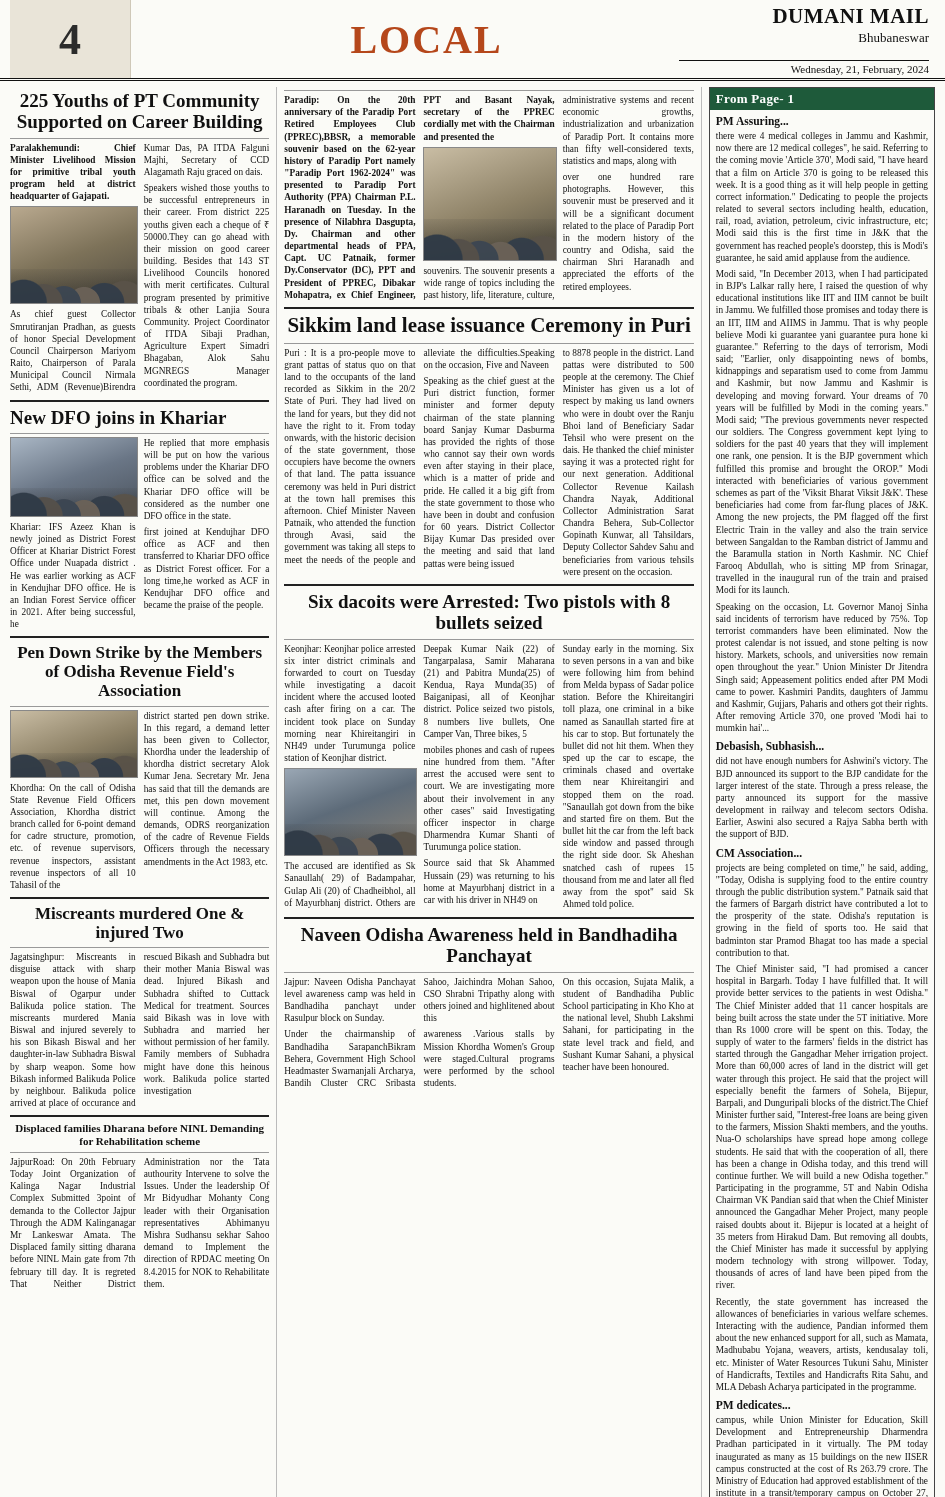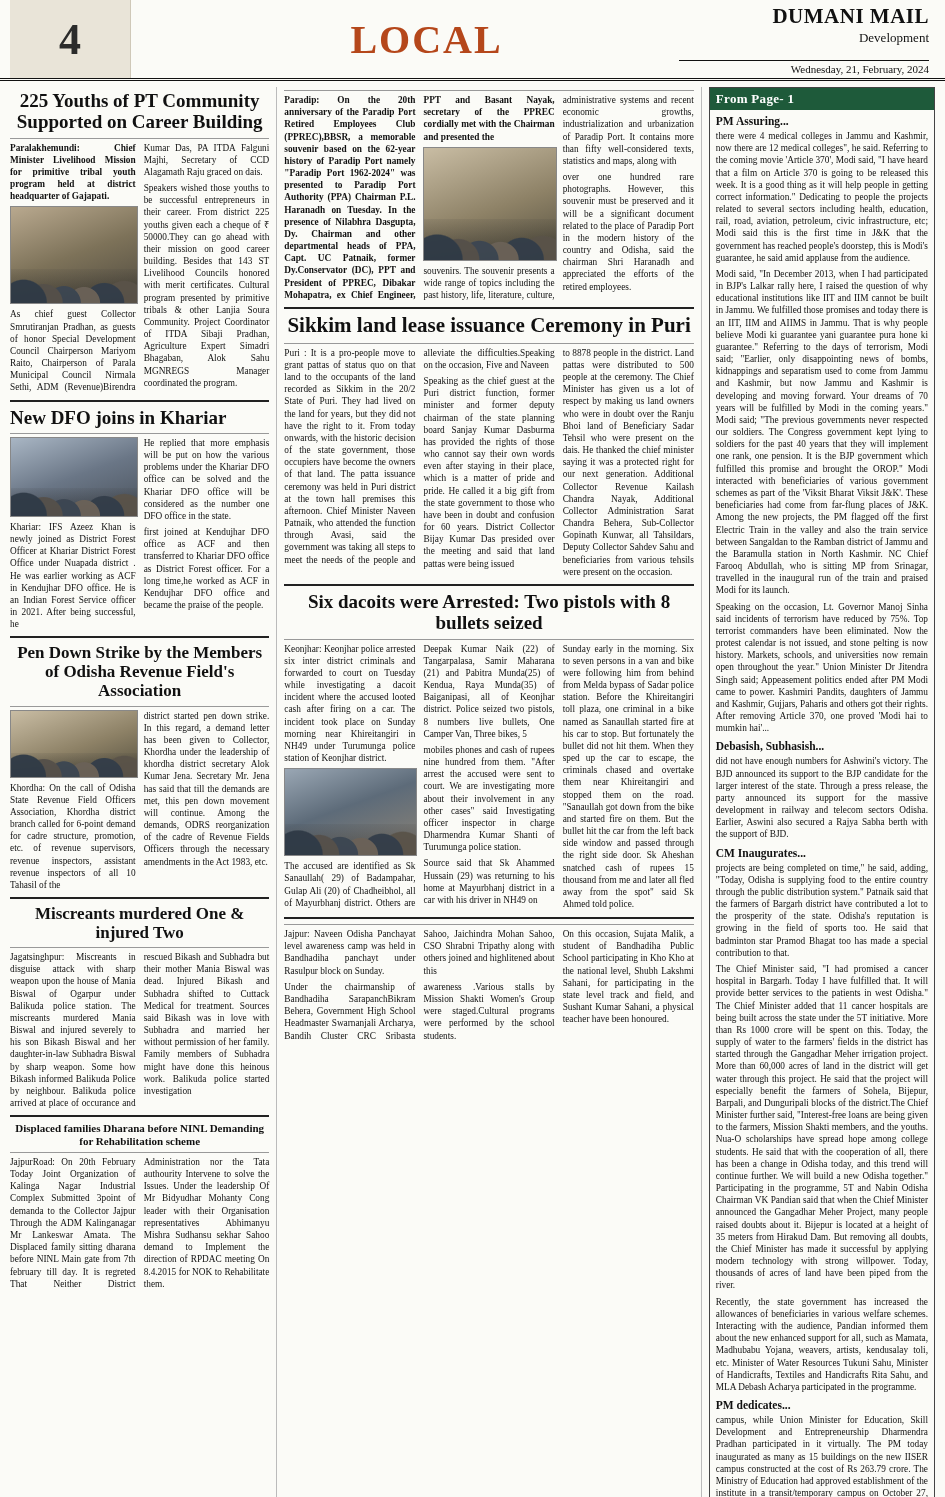--- a/index.html
+++ b/index.html
@@ -161,21 +161,21 @@
 
   <div class="masthead">
     <div class="mh-left">
       <span class="pagenum">4</span>
     </div>
     <div class="mh-center">
       <span class="local-title">LOCAL</span>
     </div>
     <div class="mh-right">
       <div class="brand">DUMANI MAIL</div>
-      <div class="city">Development</div>
+      <div class="city">Bhubaneswar</div>
       <div class="dateline">Wednesday, 21, February, 2024</div>
     </div>
   </div>
 
   <div class="content">
 
     <div class="row">
 
       <div style="width:266px;padding-right:7px;">
 
@@ -291,44 +291,45 @@
             <p class="body">The accused are identified as Sk Sanaullah( 29) of Badampahar, Gulap Ali (20) of Chadheibhol, all of Mayurbhanj district. Others are Deepak Kumar Naik (22) of Tangarpalasa, Samir Maharana (21) and Pabitra Munda(25) of Kendua, Raya Munda(35) of Baiganipasi, all of Keonjhar district. Police seized two pistols, 8 numbers live bullets, One Camper Van, Three bikes, 5</p>
             <p class="body">mobiles phones and cash of rupees nine hundred from them. "After arrest the accused were sent to court. We are investigating more about their involvement in any other cases" said Investigating officer inspector in charge Dharmendra Kumar Shanti of Turumunga police station.</p>
             <p class="body">Source said that Sk Ahammed Hussain (29) was returning to his home at Mayurbhanj district in a car with his driver in NH49 on</p>
             <p class="body">Sunday early in the morning. Six to seven persons in a van and bike were following him from behind from Melda bypass of Sadar police station. Before the Khireitangiri toll plaza, one criminal in a bike named as Sanaullah started fire at his car to stop. But fortunately the bullet did not hit them. When they sped up the car to escape, the criminals chased and overtake them near Khireitangiri and stopped them on the road. "Sanaullah got down from the bike and started fire on them. But the bullet hit the car from the left back side window and passed through the right side door. Sk Aheshan snatched cash of rupees 15 thousand from me and later all fled away from the spot" said Sk Ahmed told police.</p>
           </div>
         </div>
 
         <div class="hr-heavy"></div>
 
         <div class="sectionblock">
+          <h2 class="head h-lg">Naveen Odisha Awareness held in Bandhadiha Panchayat</h2>
           <div class="rule-thin"></div>
           <div class="cols3">
             <p class="body">Jajpur: Naveen Odisha Panchayat level awareness camp was held in Bandhadiha panchayt under Rasulpur block on Sunday.</p>
             <p class="body">Under the chairmanship of Bandhadiha SarapanchBikram Behera, Government High School Headmaster Swarnanjali Archarya, Bandih Cluster CRC Sribasta Sahoo, Jaichindra Mohan Sahoo, CSO Shrabni Tripathy along with others joined and highlitened about this</p>
-            <p class="body">awareness .Various stalls by Mission Shakti Women's Group were staged.Cultural programs were performed by the school students.</p>
+            <p class="body">awareness .Various stalls by Mission Khordha Women's Group were staged.Cultural programs were performed by the school students.</p>
             <p class="body">On this occasion, Sujata Malik, a student of Bandhadiha Public School participating in Kho Kho at the national level, Shubh Lakshmi Sahani, for participating in the state level track and field, and Sushant Kumar Sahani, a physical teacher have been honoured.</p>
           </div>
         </div>
       </div>
 
       <div class="col-sep" style="width:232px;padding-left:7px;">
         <div class="frompage">
           <div class="fp-title">From Page- 1</div>
           <div class="fp-body">
 
             <div class="fp-sub first">PM Assuring...</div>
             <p class="body">there were 4 medical colleges in Jammu and Kashmir, now there are 12 medical colleges", he said. Referring to the coming movie 'Article 370', Modi said, "I have heard that a film on Article 370 is going to be released this week. It is a good thing as it will help people in getting correct information." Dedicating to people the projects related to several sectors including health, education, rail, road, aviation, petroleum, civic infrastructure, etc; Modi said this is the first time in J&amp;K that the government has reached people's doorstep, this is Modi's guarantee, he said amid applause from the audience.</p>
             <p class="body">Modi said, "In December 2013, when I had participated in BJP's Lalkar rally here, I raised the question of why educational institutions like IIT and IIM cannot be built in Jammu. We fulfilled those promises and today there is an IIT, IIM and AIIMS in Jammu. That is why people believe Modi ki guarantee yani guarantee pura hone ki guarantee." Referring to the days of terrorism, Modi said; "Earlier, only disappointing news of bombs, kidnappings and separatism used to come from Jammu and Kashmir, but now Jammu and Kashmir is developing and moving forward. Your dreams of 70 years will be fulfilled by Modi in the coming years." Modi said; "The previous governments never respected our soldiers. The Congress government kept lying to soldiers for the past 40 years that they will implement one rank, one pension. It is the BJP government which fulfilled this promise and brought the OROP." Modi interacted with beneficiaries of various government schemes as part of the 'Viksit Bharat Viksit J&amp;K'. These beneficiaries had come from far-flung places of J&amp;K. Among the new projects, the PM flagged off the first Electric Train in the valley and also the train service between Sangaldan to the Ramban district of Jammu and the Baramulla station in North Kashmir. NC Chief Farooq Abdullah, who is sitting MP from Srinagar, travelled in the inaugural run of the train and praised Modi for its launch.</p>
             <p class="body">Speaking on the occasion, Lt. Governor Manoj Sinha said incidents of terrorism have reduced by 75%. Top terrorist commanders have been eliminated. Now the protest calendar is not issued, and stone pelting is now history. Markets, schools, and universities now remain open throughout the year." Union Minister Dr Jitendra Singh said; Appeasement politics ended after PM Modi came to power. Kashmiri Pandits, daughters of Jammu and Kashmir, Gujjars, Paharis and others got their rights. After removing Article 370, one proved 'Modi hai to mumkin hai'...</p>
 
             <div class="fp-sub">Debasish, Subhasish...</div>
             <p class="body">did not have enough numbers for Ashwini's victory. The BJD announced its support to the BJP candidate for the larger interest of the state. Through a press release, the party announced its support for the massive development in railway and telecom sectors Odisha. Earlier, Aswini also secured a Rajya Sabha berth with the support of BJD.</p>
 
-            <div class="fp-sub">CM Inaugurates...</div>
+            <div class="fp-sub">CM Association...</div>
             <p class="body">projects are being completed on time," he said, adding, "Today, Odisha is supplying food to the entire country through the public distribution system." Patnaik said that the farmers of Bargarh district have contributed a lot to the prosperity of the state. Odisha's reputation is growing in the field of sports too. He said that badminton star Pramod Bhagat too has made a special contribution to that.</p>
             <p class="body">The Chief Minister said, "I had promised a cancer hospital in Bargarh. Today I have fulfilled that. It will provide better services to the patients in west Odisha." The Chief Minister added that 11 cancer hospitals are being built across the state under the 5T initiative. More than Rs 1000 crore will be spent on this. Today, the supply of water to the farmers' fields in the district has started through the Gangadhar Meher irrigation project. More than 60,000 acres of land in the district will get water through this project. He said that the project will especially benefit the farmers of Sohela, Bijepur, Barpali, and Dunguripali blocks of the district.The Chief Minister further said, "Interest-free loans are being given to the farmers, Mission Shakti members, and the youths. Nua-O scholarships have spread hope among college students. He said that with the cooperation of all, there has been a change in Odisha today, and this trend will continue further. We will build a new Odisha together." Participating in the programme, 5T and Nabin Odisha Chairman VK Pandian said that when the Chief Minister announced the Gangadhar Meher Project, many people raised doubts about it. Bijepur is located at a height of 35 meters from Hirakud Dam. But removing all doubts, the Chief Minister has made it successful by applying modern technology with strong willpower. Today, thousands of acres of land have been piped from the river.</p>
             <p class="body">Recently, the state government has increased the allowances of beneficiaries in various welfare schemes. Interacting with the audience, Pandian informed them about the new enhanced support for all, such as Mamata, Madhubabu Yojana, weavers, artists, kendusalay toli, etc. Minister of Water Resources Tukuni Sahu, Minister of Handicrafts, Textiles and Handicrafts Rita Sahu, and MLA Debash Acharya participated in the programme.</p>
 
             <div class="fp-sub">PM dedicates...</div>
             <p class="body">campus, while Union Minister for Education, Skill Development and Entrepreneurship Dharmendra Pradhan participated in it virtually. The PM today inaugurated as many as 15 buildings on the new IISER campus constructed at the cost of Rs 263.79 crore. The Ministry of Education had approved establishment of the institute in a transit/temporary campus on October 27, 2016. The institute was allotted 200.435 acre of land at Loudigam under Konisi tehsil by the state government on February 19, 2017.</p>
 
           </div>
         </div>
       </div>

